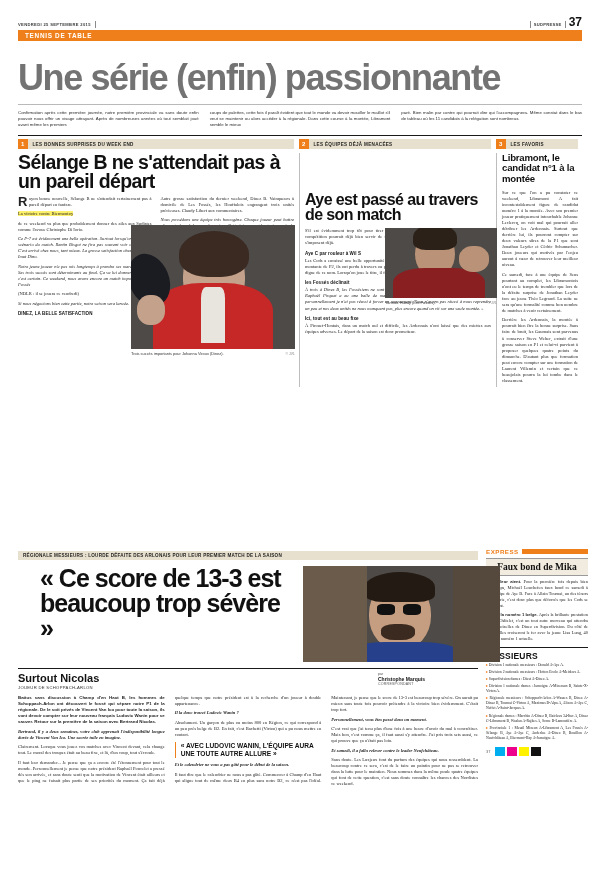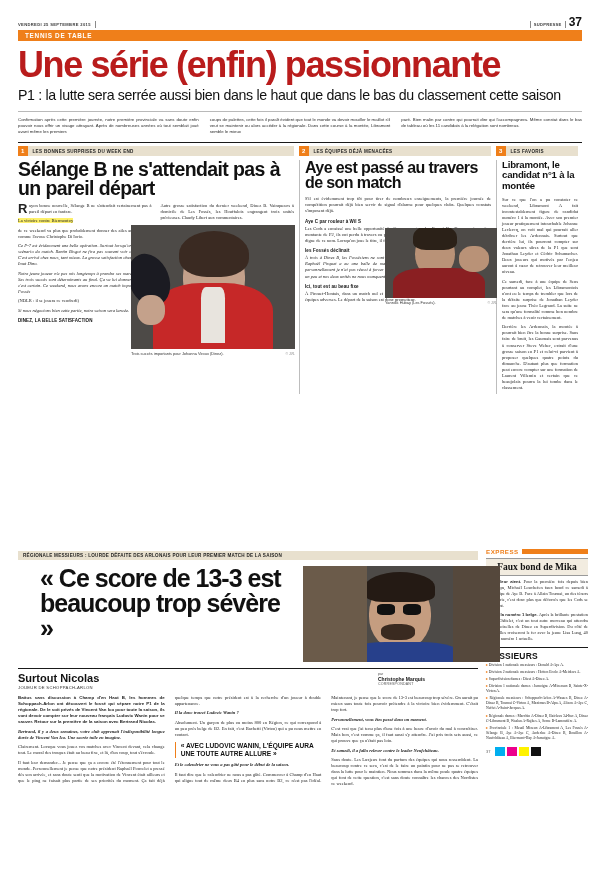--- a/index.html
+++ b/index.html
@@ -27,21 +27,21 @@
     margin-top:1.5px;background:#ef7f1a;height:11px;display:flex;align-items:center;
   }
   .rubric span{
     font-family:"Liberation Sans",sans-serif;font-weight:700;color:#fff;
     font-size:6.4px;letter-spacing:.7px;padding-left:7px;
   }
 
   
   .main-title{
     font-family:"Liberation Sans",sans-serif;font-weight:700;
-    font-size:36px;line-height:36px;letter-spacing:-1.4px;margin-top:6px;color:#b91c1c;
+    font-size:36px;line-height:36px;letter-spacing:-1.4px;margin-top:19px;color:#737373;
   }
   .sub-title{
     font-family:"Liberation Sans",sans-serif;font-weight:400;
     font-size:14.2px;line-height:16px;letter-spacing:-.35px;margin-top:4px;color:#111;
   }
   .hr-thin{border:0;border-top:.6px solid #b9b9b9;margin:8px 0 0 0;}
 
   
   .chapeau{
     display:grid;grid-template-columns:1fr 1fr 1fr;gap:0 11px;margin-top:5px;
@@ -66,21 +66,21 @@
 
   
   .top-grid{display:grid;grid-template-columns:276px 192px 82px;gap:0 5px;margin-top:4px;}
   .col-rule{border-left:.5px solid #bdbdbd;padding-left:5px;}
 
   .art-head{
     font-family:"Liberation Sans",sans-serif;font-weight:700;color:#111;
     letter-spacing:-.6px;
   }
   .h-a{font-size:19.5px;line-height:19px;}
-  .h-b{font-size:16px;line-height:15.6px;}
+  .h-b{font-size:16px;line-height:15.6px;margin-top:39px;}
   .h-c{font-size:9.6px;line-height:10.6px;letter-spacing:-.2px;}
 
   .body-2col{column-count:2;column-gap:9px;margin-top:5px;}
   .body-1col{margin-top:5px;}
   .bt{
     margin:0 0 3.4px 0;font-size:4.55px;line-height:6.05px;text-align:justify;
     color:#222;font-family:"Liberation Serif",serif;
   }
   .bt.ital{font-style:italic;}
   .bt.drop::first-letter{
@@ -174,21 +174,20 @@
       <div class="mh-brand">SUDPRESSE</div>
       <div class="mh-folio">37</div>
     </div>
   </div>
 
   <div class="rubric">
     <span>TENNIS DE TABLE</span>
   </div>
 
   <div class="main-title">Une série (enfin) passionnante</div>
-  <div class="sub-title">P1 : la lutte sera serrée aussi bien dans le haut que dans le bas du classement cette saison</div>
   <hr class="hr-thin">
 
   <div class="chapeau">
     <p>Confirmation après cette première journée, notre première provinciale va sans doute enfin pouvoir nous offrir un visage attrayant. Après de nombreuses années où tout semblait joué avant même les premiers</p>
     <p>coups de palettes, cette fois il paraît évident que tout le monde va devoir mouiller le maillot s'il veut se maintenir ou alors accéder à la régionale. Dans cette course à la montée, Libramont semble le mieux</p>
     <p>paré. Bien malin par contre qui pourrait dire qui l'accompagnera. Même constat dans le bas de tableau où les 11 candidats à la relégation sont nombreux.</p>
   </div>
   <hr class="hr-dark">
 
   <div class="sec-row">

